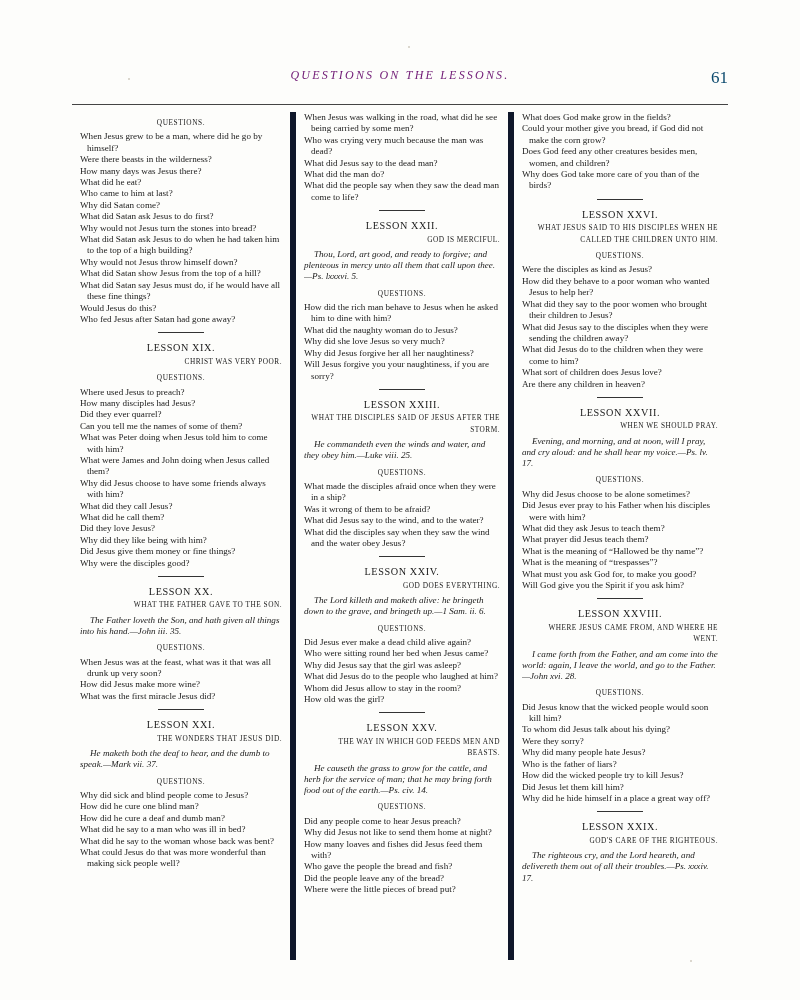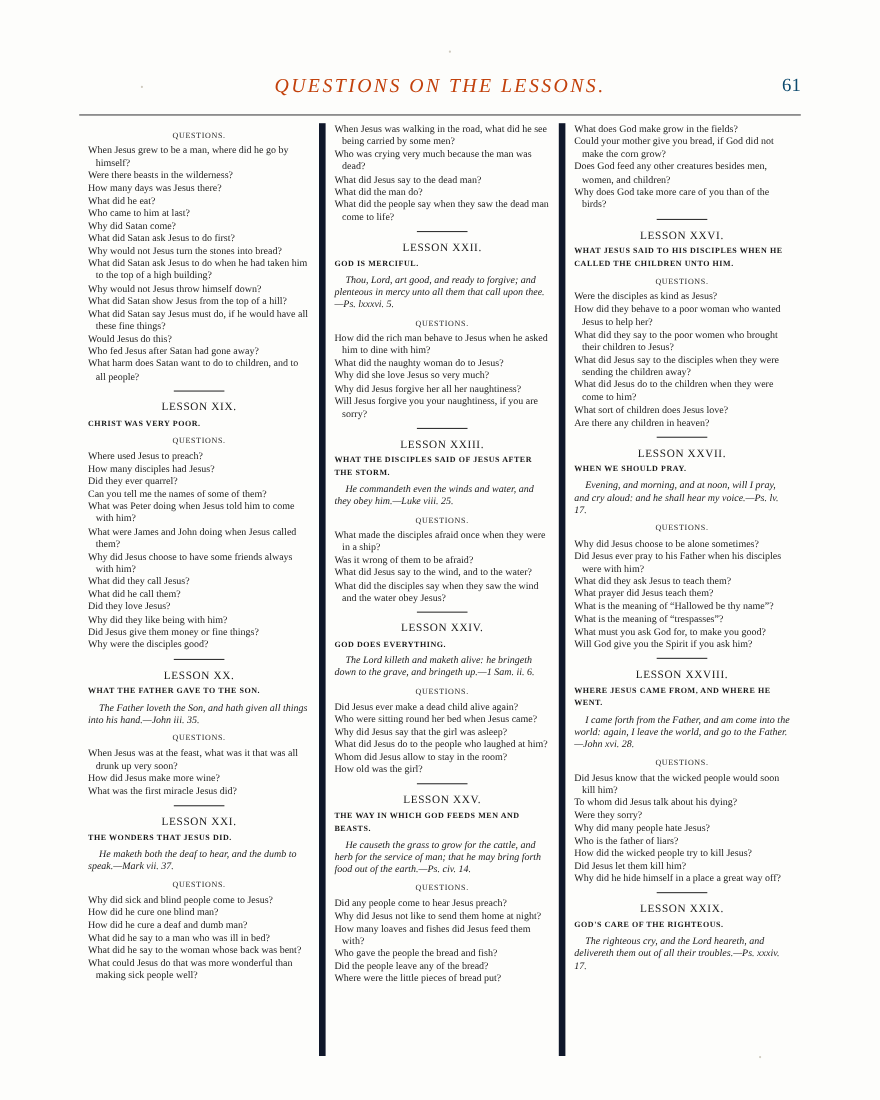--- a/index.html
+++ b/index.html
@@ -23,26 +23,26 @@
   }
   .header {
     position: absolute;
     top: 68px;
     left: 72px;
     right: 72px;
     height: 28px;
   }
   .header-title {
     text-align: center;
-    font-size: 18px;
+    font-size: 12px;
     letter-spacing: 2.2px;
     font-style: italic;
     font-family: "Liberation Serif", serif;
     font-weight: normal;
-    color: #c2410c;
+    color: #701a75;
   }
   .page-number {
     position: absolute;
     right: 0;
     top: 0px;
     font-size: 17px;
     font-family: "Liberation Serif", serif;
     color: #0c4a6e;
   }
   .rule {
@@ -80,26 +80,25 @@
     line-height: 11.4px;
   }
   .lesson-title {
     text-align: center;
     font-size: 10.2px;
     letter-spacing: 0.6px;
     margin: 9px 0 2px 0;
     font-family: "Liberation Serif", serif;
   }
   .lesson-sub {
-    text-align: left;
+    text-align: right;
     font-size: 7.3px;
     letter-spacing: 0.5px;
     margin: 0 0 4px 0;
     text-transform: uppercase;
-    font-weight: bold;
   }
   .scripture {
     font-style: italic;
     font-size: 9.1px;
     line-height: 11.2px;
     margin: 0 0 4px 0;
     text-indent: 10px;
   }
   .questions-head {
     text-align: center;
@@ -148,21 +147,20 @@
         <p class="q">Who came to him at last?</p>
         <p class="q">Why did Satan come?</p>
         <p class="q">What did Satan ask Jesus to do first?</p>
         <p class="q">Why would not Jesus turn the stones into bread?</p>
         <p class="q">What did Satan ask Jesus to do when he had taken him to the top of a high building?</p>
         <p class="q">Why would not Jesus throw himself down?</p>
         <p class="q">What did Satan show Jesus from the top of a hill?</p>
         <p class="q">What did Satan say Jesus must do, if he would have all these fine things?</p>
         <p class="q">Would Jesus do this?</p>
         <p class="q">Who fed Jesus after Satan had gone away?</p>
-        <p class="q">What harm does Satan want to do to children, and to all people?</p>
         <div class="divider"></div>
         <div class="lesson-title">LESSON XIX.</div>
         <div class="lesson-sub">CHRIST WAS VERY POOR.</div>
         <div class="questions-head">QUESTIONS.</div>
         <p class="q">Where used Jesus to preach?</p>
         <p class="q">How many disciples had Jesus?</p>
         <p class="q">Did they ever quarrel?</p>
         <p class="q">Can you tell me the names of some of them?</p>
         <p class="q">What was Peter doing when Jesus told him to come with him?</p>
         <p class="q">What were James and John doing when Jesus called them?</p>

